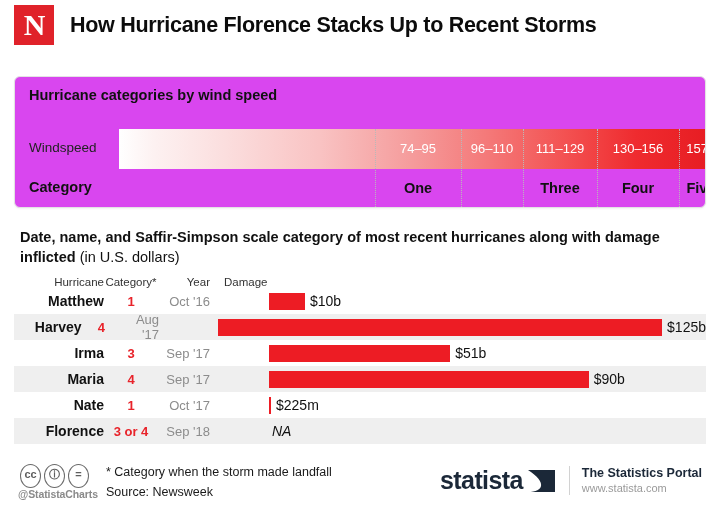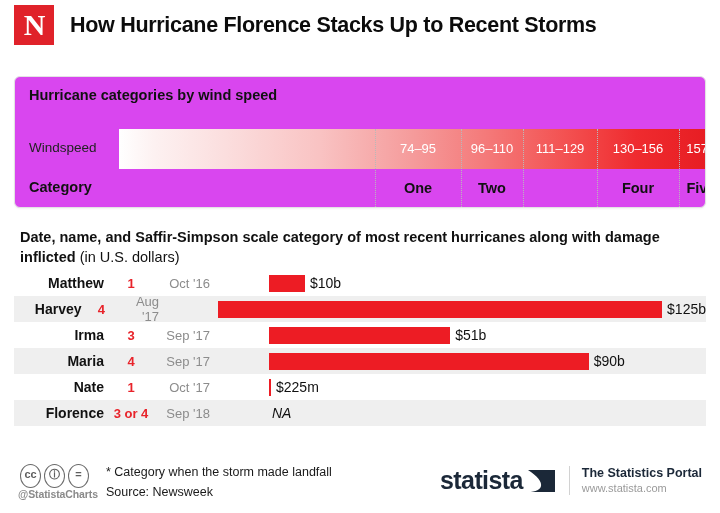--- a/index.html
+++ b/index.html
@@ -344,29 +344,35 @@
   <div class="cat-row">
     <div class="cat-label">Category</div>
 
     <div class="divider" style="left:360px;"></div>
     <div class="divider" style="left:446px;"></div>
     <div class="divider" style="left:508px;"></div>
     <div class="divider" style="left:582px;"></div>
     <div class="divider" style="left:664px;"></div>
 
     <div class="cat-seg" style="left:360px;width:86px;">One</div>
-    <div class="cat-seg" style="left:446px;width:62px;">Two</div>
+    <div class="cat-seg" style="left:508px;width:74px;">Three</div>
     <div class="cat-seg" style="left:582px;width:82px;">Four</div>
     <div class="cat-seg" style="left:664px;width:44px;">Five</div>
   </div>
 </div>
 
 <div class="sec-title"><span>Date, name, and Saffir-Simpson scale category of most recent hurricanes along with damage inflicted </span><span class="light">(in U.S. dollars)</span></div>
 
 <div class="table">
+  <div class="thead">
+    <div class="col-hurricane">Hurricane</div>
+    <div class="col-category">Category*</div>
+    <div class="col-year">Year</div>
+    <div class="col-damage">Damage</div>
+  </div>
   <div id="rows-host">
       <div class="trow">
         <div class="col-hurricane t-name">Matthew</div>
         <div class="col-category t-cat">1</div>
         <div class="col-year t-year">Oct '16</div>
         <div class="t-barwrap">
           <div class="t-bar" style="width: 36px;"></div>
           <div class="t-val">$10b</div>
         </div>
       </div>

